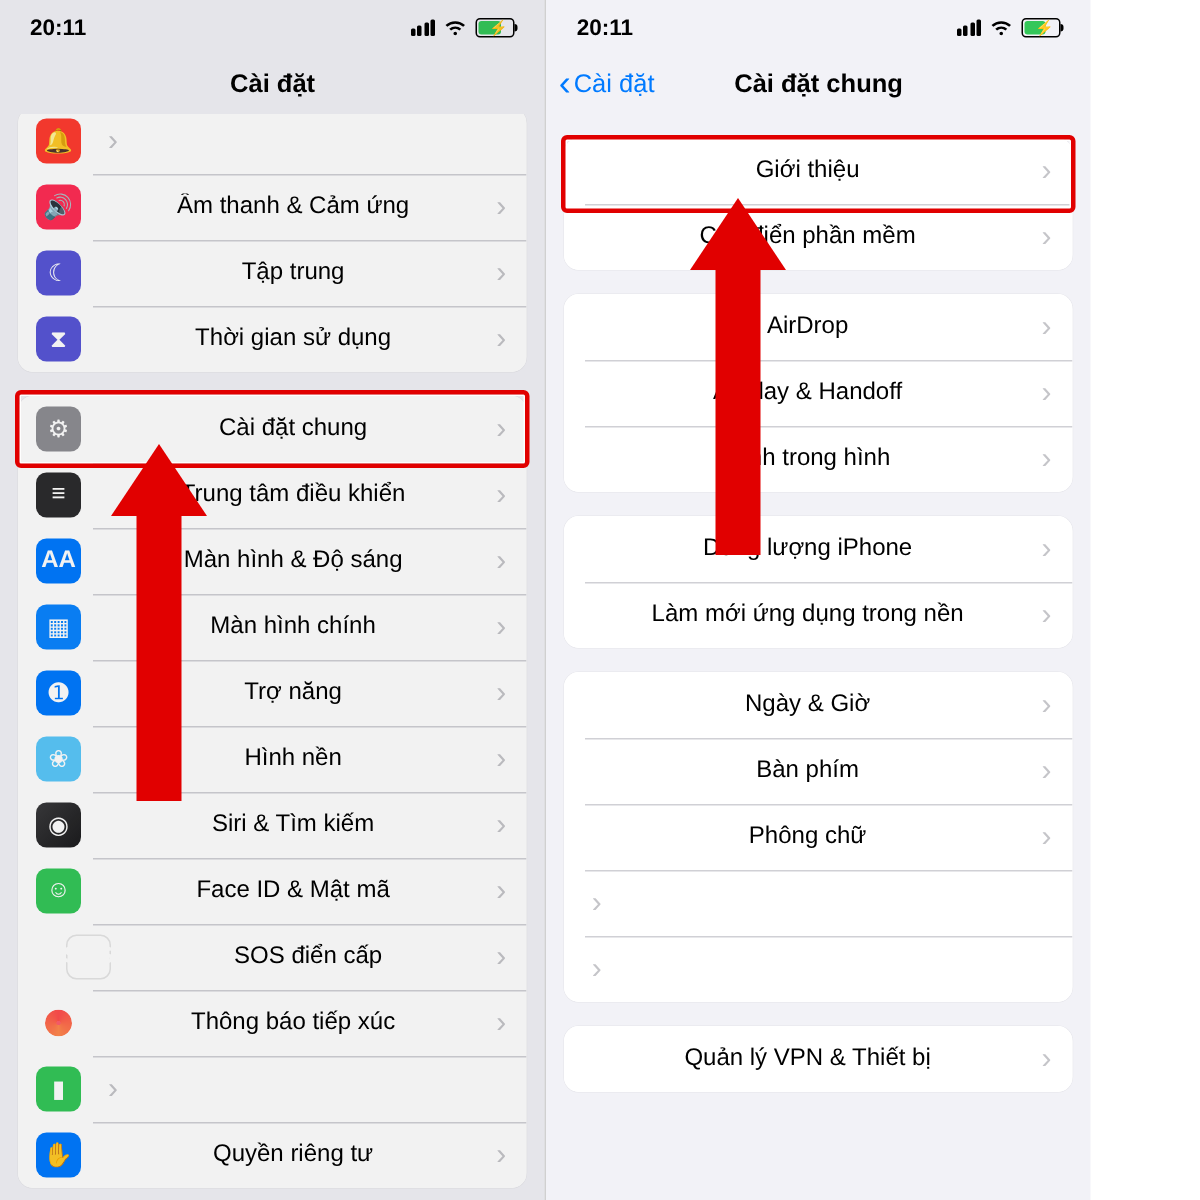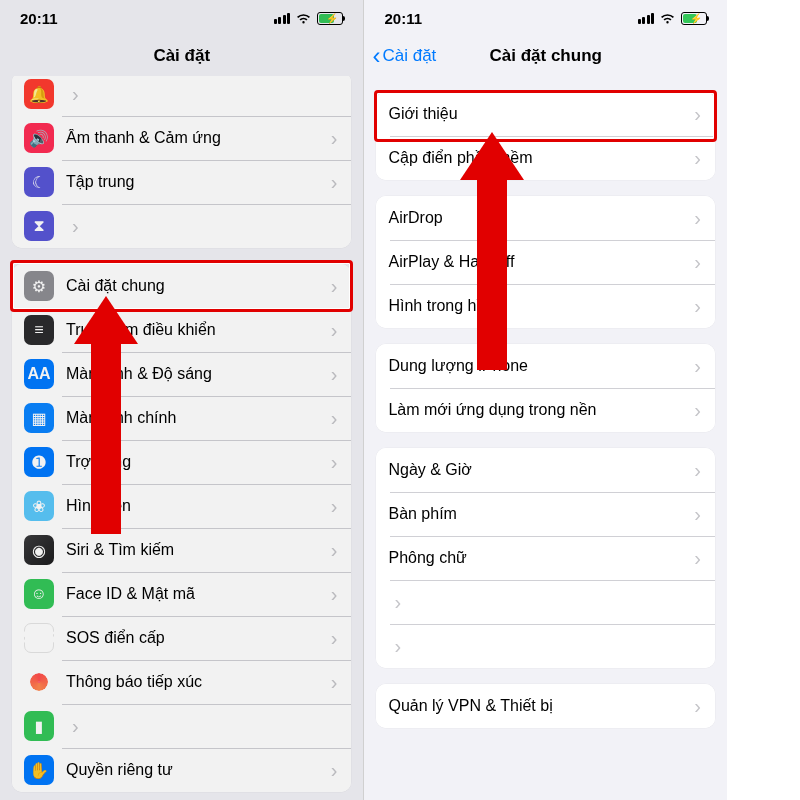--- a/index.html
+++ b/index.html
@@ -1,17 +1,17 @@
 <!DOCTYPE html>
 <html><head>
 <meta charset="utf-8">
 <style>
   * { box-sizing: border-box; margin: 0; padding: 0; font-family: -apple-system, "Helvetica Neue", Arial, sans-serif; }
   body { background:#fff; }
-  .stage { width:727px; height:800px; display:flex; position:relative; }
+  .stage { width:727px; height:800px; display:flex; position:relative;text-align:center; }
   .phone {
     width:400px; height:800px; background:#f2f2f7; position:relative;
     overflow:hidden; border-left:1px solid #d0d0d0;
   }
   .phone:first-child { border-left:none; }
   .overlay { position:absolute; inset:0; background:rgba(0,0,0,0.05); pointer-events:none; z-index:5;}
 
   
   .status { height:36px; display:flex; justify-content:space-between; align-items:center;
             padding:0 20px; font-size:15px; font-weight:600; }
@@ -56,21 +56,21 @@
   .arrow .head{ width:0;height:0;border-left:32px solid transparent;border-right:32px solid transparent;
                 border-bottom:48px solid #e10000; margin:0 auto;}
 
   
   .bg-red{background:#ff3b30;} .bg-redS{background:#ff2d55;}
   .bg-indigo{background:#5856d6;} .bg-gray{background:#8e8e93;} .bg-blue{background:#007aff;}
   .bg-blueD{background:#0a84ff;} .bg-teal{background:#5ac8fa;} .bg-green{background:#34c759;}
   .bg-siri{background:linear-gradient(135deg,#3a3a3c,#1c1c1e);}
   .bg-aa{background:#007aff;font-weight:700;font-size:13px;}
   .bg-sw{background:#2c2c2e;}
-  .bg-sos{background:#fff;color:#ff3b30;font-weight:800;font-size:11px;border:1px solid #e5e5e5;}
+  .bg-sos{background:#fff;color:#ff3b30;font-weight:800;font-size:11px;border:1px solid #e5e5e5;margin-left:20px;}
   .bg-expo{background:#fff;}
   .bg-expo::after{content:"";width:18px;height:18px;border-radius:50%;
     background:radial-gradient(circle,#ff5f6d 10%,transparent 12%),conic-gradient(#ff4d4d,#ff884d,#ff4d4d);
     clip-path:circle(50%);}
   .glyph{font-family:Arial,sans-serif;}
 
   
   .phone.left .scroll .inner{ margin-top:-4px; }
 
 </style>
@@ -122,20 +122,21 @@
               <div class="icon bg-indigo">
                 <span class="glyph">☾</span>
               </div>
               <span class="label">Tập trung</span>
               <span class="chev">›</span>
             </div>
             <div class="row">
               <div class="icon bg-indigo">
                 <span class="glyph">⧗</span>
               </div>
+              <span class="label">Thời gian sử dụng</span>
               <span class="chev">›</span>
             </div>
           </div>
           <div class="group">
             <div class="row">
               <div class="icon bg-gray">
                 <span class="glyph">⚙</span>
               </div>
               <span class="label">Cài đặt chung</span>
               <span class="chev">›</span>

